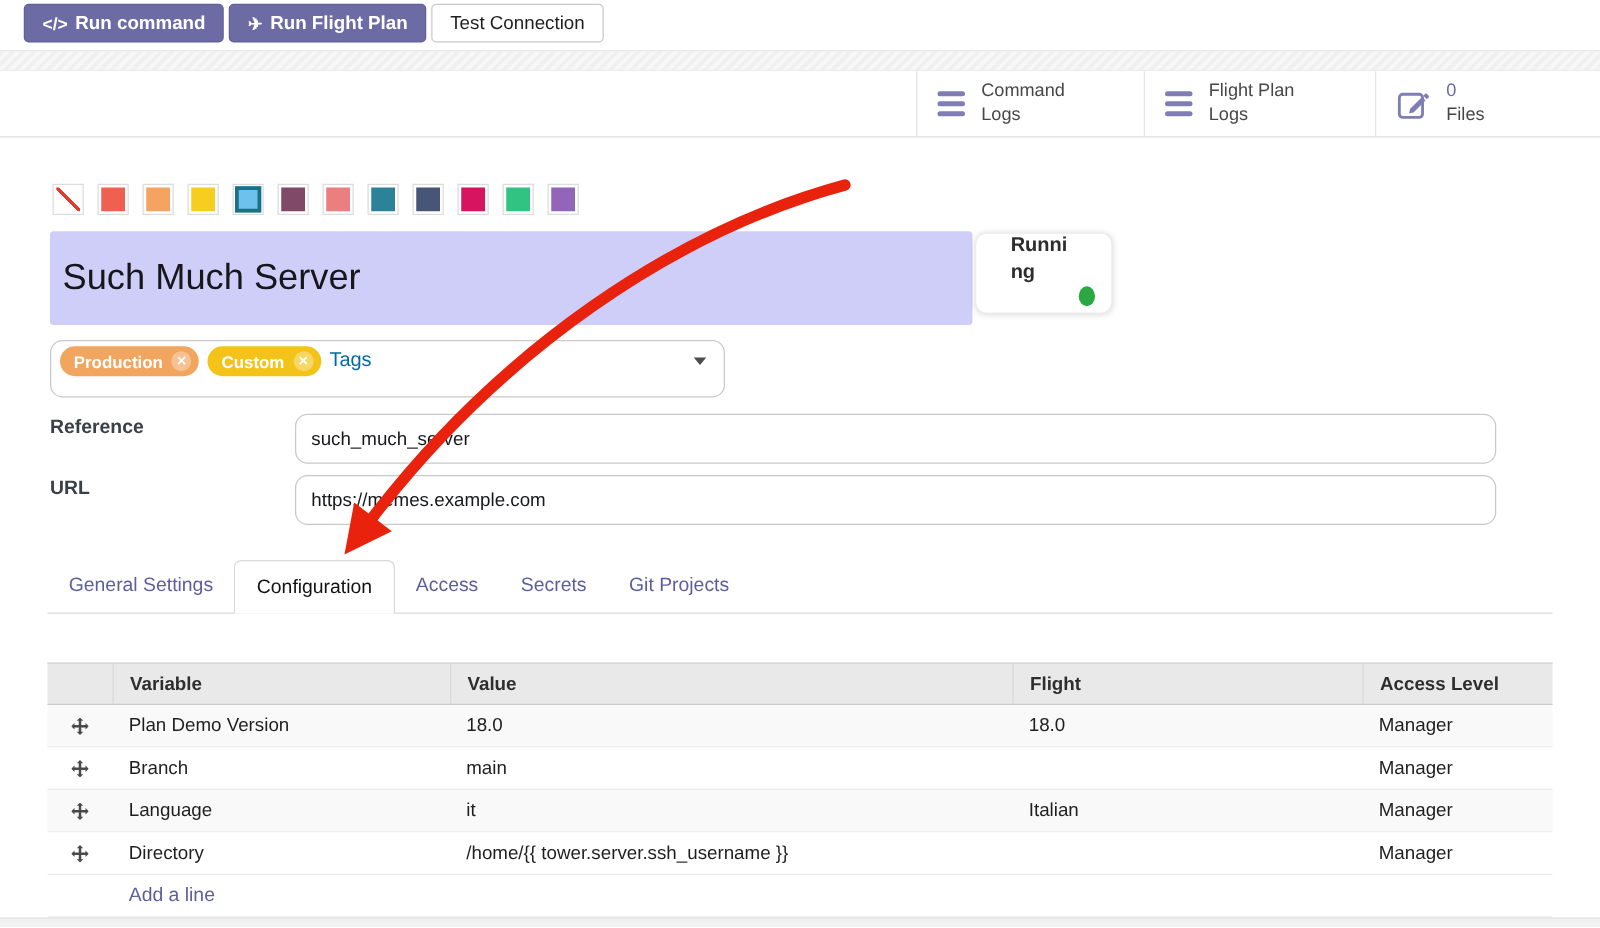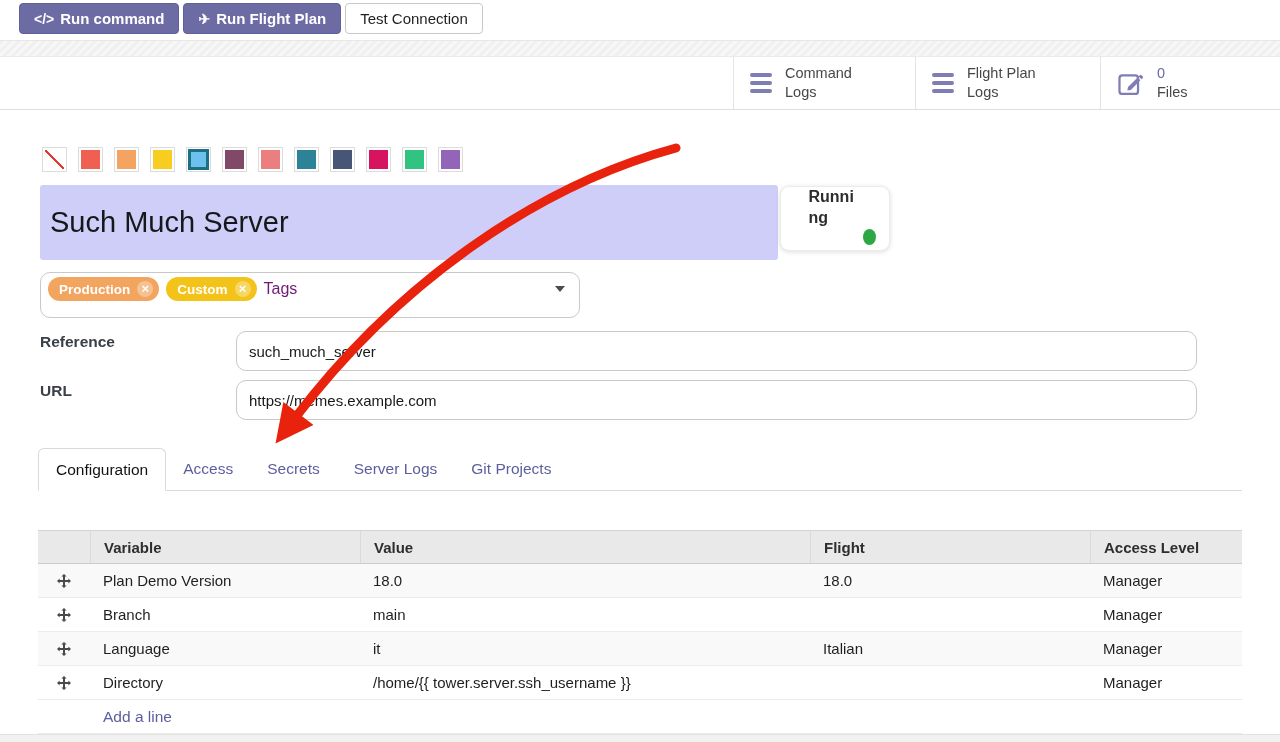--- a/index.html
+++ b/index.html
@@ -53,21 +53,21 @@
   .status-dot { width:13px; height:16px; border-radius:50%; margin-left:auto; }
 
   
   .tags-field { position:absolute; left:40px; top:272px; width:540px; height:46px;
     border:1px solid #c9c9c9; border-radius:10px; display:flex; align-items:center;
     padding:0 14px 12px 7px; gap:7px; cursor:text; }
   .tag-pill { height:24px; border-radius:12px; display:flex; align-items:center; gap:7px;
     padding:0 6px 0 11px; color:#fff; font-weight:700; font-size:13.5px; }
   .tag-x { width:16px; height:16px; border-radius:50%; background:rgba(255,255,255,.33);
     color:#fff; font-weight:700; font-size:13px; line-height:16px; text-align:center; cursor:pointer; }
-  .tags-placeholder { color:#701a75; font-size:16px; }
+  .tags-placeholder { color:#0369a1; font-size:16px; }
   .caret { margin-left:auto; width:0; height:0; border-left:5px solid transparent;
     border-right:5px solid transparent; border-top:6px solid #4c4c4c; cursor:pointer; }
 
   
   .field-label { position:absolute; left:40px; font-size:15.5px; font-weight:700; color:#3a4047; }
   .text-input { position:absolute; left:236px; width:961px; height:40px;
     border:1px solid #c9c9c9; border-radius:10px; padding:0 12px; font-size:15px;
     color:#16181b; font-family:"Liberation Sans",sans-serif; background:#fff; }
 
   
@@ -210,24 +210,24 @@
     <span class="tags-placeholder">Tags</span>
     <span class="caret"></span>
   </div>
 
   <div class="field-label" style="top:333px;">Reference</div>
   <input class="text-input" style="top: 331px;" value="such_much_server">
   <div class="field-label" style="top:382px;">URL</div>
   <input class="text-input" style="top: 380px;" value="https://memes.example.com">
 
   <div class="tabs">
+    <div class="tab">General Settings</div>
     <div class="tab active">Configuration</div>
     <div class="tab">Access</div>
     <div class="tab">Secrets</div>
-    <div class="tab">Server Logs</div>
     <div class="tab">Git Projects</div>
   </div>
 
   <div class="cfg-table">
     <div class="thead">
       <div class="cell c-handle"></div>
       <div class="cell c-var">Variable</div>
       <div class="cell c-val">Value</div>
       <div class="cell c-opt">Flight</div>
       <div class="cell c-acc">Access Level</div>

